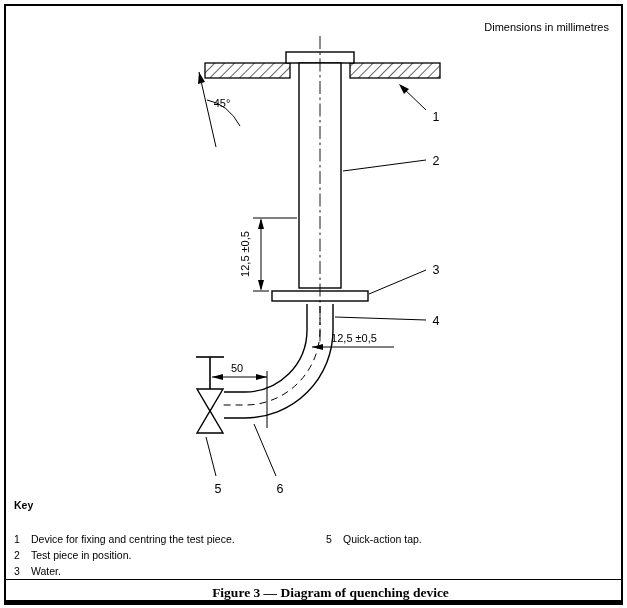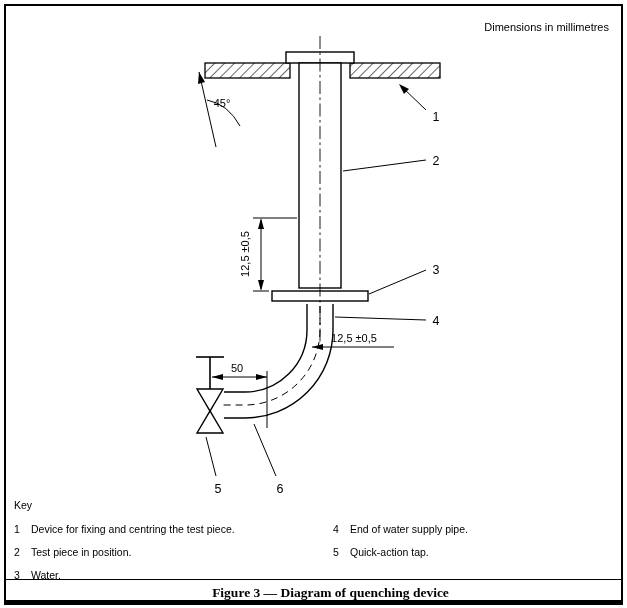--- a/index.html
+++ b/index.html
@@ -21,25 +21,24 @@
   .thin2{stroke:#000;stroke-width:1.6;fill:none;}
   .centerline{stroke:#000;stroke-width:0.9;stroke-dasharray:13 3.5 2.5 3.5;fill:none;}
   .dashedline{stroke:#000;stroke-width:1;stroke-dasharray:7 5;fill:none;}
   .valve{fill:#fff;stroke:#000;stroke-width:1.4;}
   .arrowhead{fill:#000;stroke:none;}
   .dimtext{font-family:"Liberation Sans","DejaVu Sans",sans-serif;font-size:11px;fill:#000;}
   .callout{font-family:"Liberation Sans","DejaVu Sans",sans-serif;font-size:12.5px;fill:#000;}
   .key{
     position:absolute;left:14px;top:497px;right:14px;font-size:10.5px;line-height:16px;
   }
-  .key-title{font-weight:normal;margin-bottom:8px;}
+  .key-title{font-weight:bold;margin-bottom:18px;}
   .key-grid{
     display:grid;grid-template-columns:312px 1fr;grid-auto-flow:column;
     grid-template-rows:repeat(3,16px);
-    gap:7px;
   }
   .key-num{display:inline-block;width:17px;}
   .caption-rule{
     position:absolute;left:4px;right:4px;top:579px;border-top:1.5px solid #000;
   }
   .caption{
     position:absolute;left:0;right:0;top:585px;text-align:center;
     font-family:"Liberation Serif","DejaVu Serif",serif;font-weight:bold;font-size:13.5px;margin-left:34px;
   }
 </style>
@@ -127,23 +126,20 @@
       <div class="key-item">
         <span class="key-num">1</span><span class="key-label">Device for fixing and centring the test piece.</span>
       </div>
       <div class="key-item">
         <span class="key-num">2</span><span class="key-label">Test piece in position.</span>
       </div>
       <div class="key-item">
         <span class="key-num">3</span><span class="key-label">Water.</span>
       </div>
       <div class="key-item">
-        <span class="key-num">4</span><span class="key-label">End of water supply pipe.</span>
-      </div>
-      <div class="key-item">
         <span class="key-num">5</span><span class="key-label">Quick-action tap.</span>
       </div>
     </div>
   </div>
 
   <div class="caption-rule"></div>
   <div class="caption">Figure 3 — Diagram of quenching device</div>
 
 </div>
 

